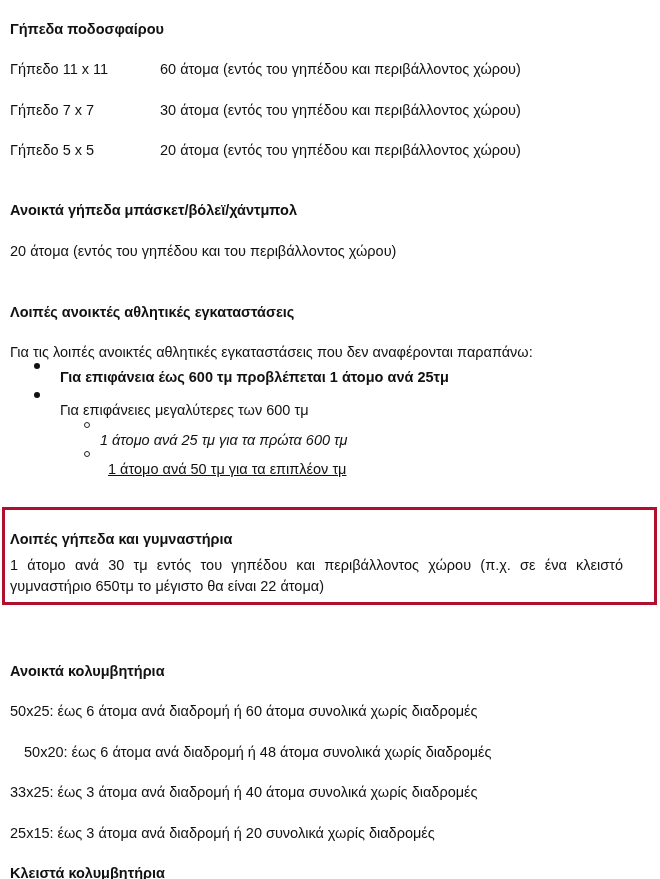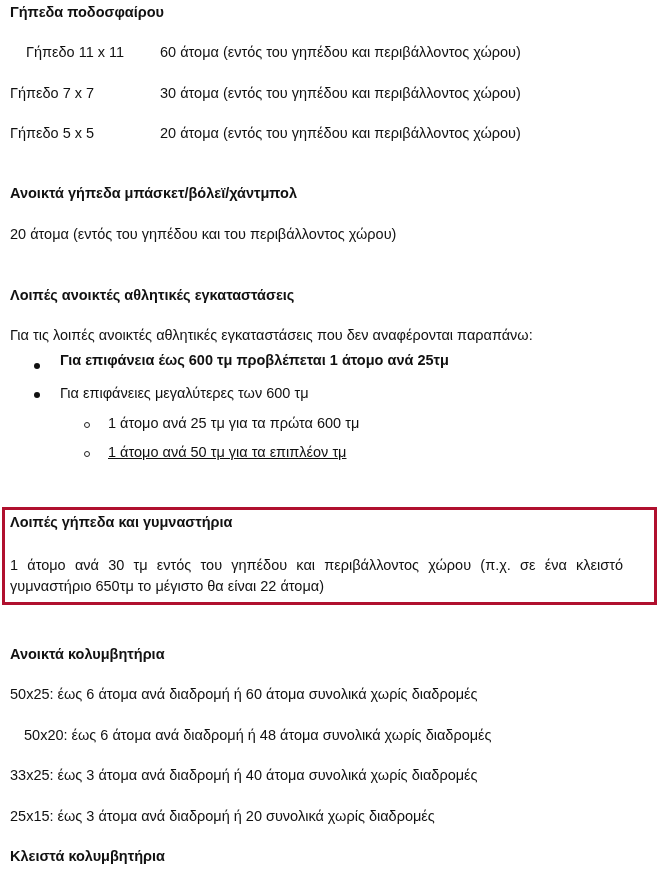--- a/index.html
+++ b/index.html
@@ -9,21 +9,21 @@
     }
     body {
       width: 660px;
       height: 879px;
       position: relative;
       overflow: hidden;
       font-family: "Liberation Sans", "DejaVu Sans", sans-serif;
       font-size: 14.5px;
       color: #111111;
     }
-    .abs { position: absolute; white-space: nowrap; }
+    .abs { position: absolute; white-space: nowrap; margin-top: 17px; }
     .heading { font-weight: bold; }
     .bullet-dot {
       position: absolute;
       width: 6px; height: 6px;
       border-radius: 50%;
       background: #111;
     }
     .bullet-circle {
       position: absolute;
       width: 6px; height: 6px;
@@ -59,21 +59,21 @@
     .box-para .line2 {
       display: block;
       white-space: nowrap;
     }
   </style>
 </head>
 <body>
 
 <div class="abs heading" style="left:10px; top:4px;">Γήπεδα ποδοσφαίρου</div>
 
-<div class="abs" style="left:26px; top:44px;">Γήπεδο 11 x 11</div>
+<div class="abs" style="left:10px; top:44px;">Γήπεδο 11 x 11</div>
 <div class="abs" style="left:160px; top:44px;">60 άτομα (εντός του γηπέδου και περιβάλλοντος χώρου)</div>
 
 <div class="abs" style="left:10px; top:85px;">Γήπεδο 7 x 7</div>
 <div class="abs" style="left:160px; top:85px;">30 άτομα (εντός του γηπέδου και περιβάλλοντος χώρου)</div>
 
 <div class="abs" style="left:10px; top:125px;">Γήπεδο 5 x 5</div>
 <div class="abs" style="left:160px; top:125px;">20 άτομα (εντός του γηπέδου και περιβάλλοντος χώρου)</div>
 
 <div class="abs heading" style="left:10px; top:185px;">Ανοικτά γήπεδα μπάσκετ/βόλεϊ/χάντμπολ</div>
 <div class="abs" style="left:10px; top:226px;text-align:right;">20 άτομα  (εντός του γηπέδου και του περιβάλλοντος χώρου)</div>
@@ -81,21 +81,21 @@
 <div class="abs heading" style="left:10px; top:287px;">Λοιπές ανοικτές αθλητικές εγκαταστάσεις</div>
 <div class="abs" style="left:10px; top:327px;">Για τις λοιπές ανοικτές αθλητικές εγκαταστάσεις που δεν αναφέρονται παραπάνω:</div>
 
 <span class="bullet-dot" style="left:34px; top:363px;"></span>
 <div class="abs" style="left:60px; top:352px;font-weight:bold;">Για επιφάνεια έως 600 τμ προβλέπεται 1 άτομο ανά 25τμ</div>
 
 <span class="bullet-dot" style="left:34px; top:392px;"></span>
 <div class="abs" style="left:60px; top:385px;">Για επιφάνειες μεγαλύτερες των 600 τμ</div>
 
 <span class="bullet-circle" style="left:84px; top:422px;"></span>
-<div class="abs" style="left:108px; top:415px;">1 άτομο ανά 25 τμ για τα πρώτα 600 τμ</div>
+<div class="abs" style="left:100px; top:415px;font-style:italic;">1 άτομο ανά 25 τμ για τα πρώτα 600 τμ</div>
 
 <span class="bullet-circle" style="left:84px; top:451px;"></span>
 <div class="abs" style="left:108px; top:444px;text-decoration:underline;">1 άτομο ανά 50 τμ για τα επιπλέον τμ</div>
 
 <div class="highlight-box" style="border-color: rgb(176, 16, 46);"></div>
 <div class="abs heading" style="left:10px; top:514px;">Λοιπές γήπεδα και γυμναστήρια</div>
 <div class="box-para">
   <span class="line1">1 άτομο ανά 30 τμ εντός του γηπέδου και περιβάλλοντος χώρου (π.χ. σε ένα κλειστό</span>
   <span class="line2">γυμναστήριο 650τμ το μέγιστο θα είναι 22 άτομα)</span>
 </div>

